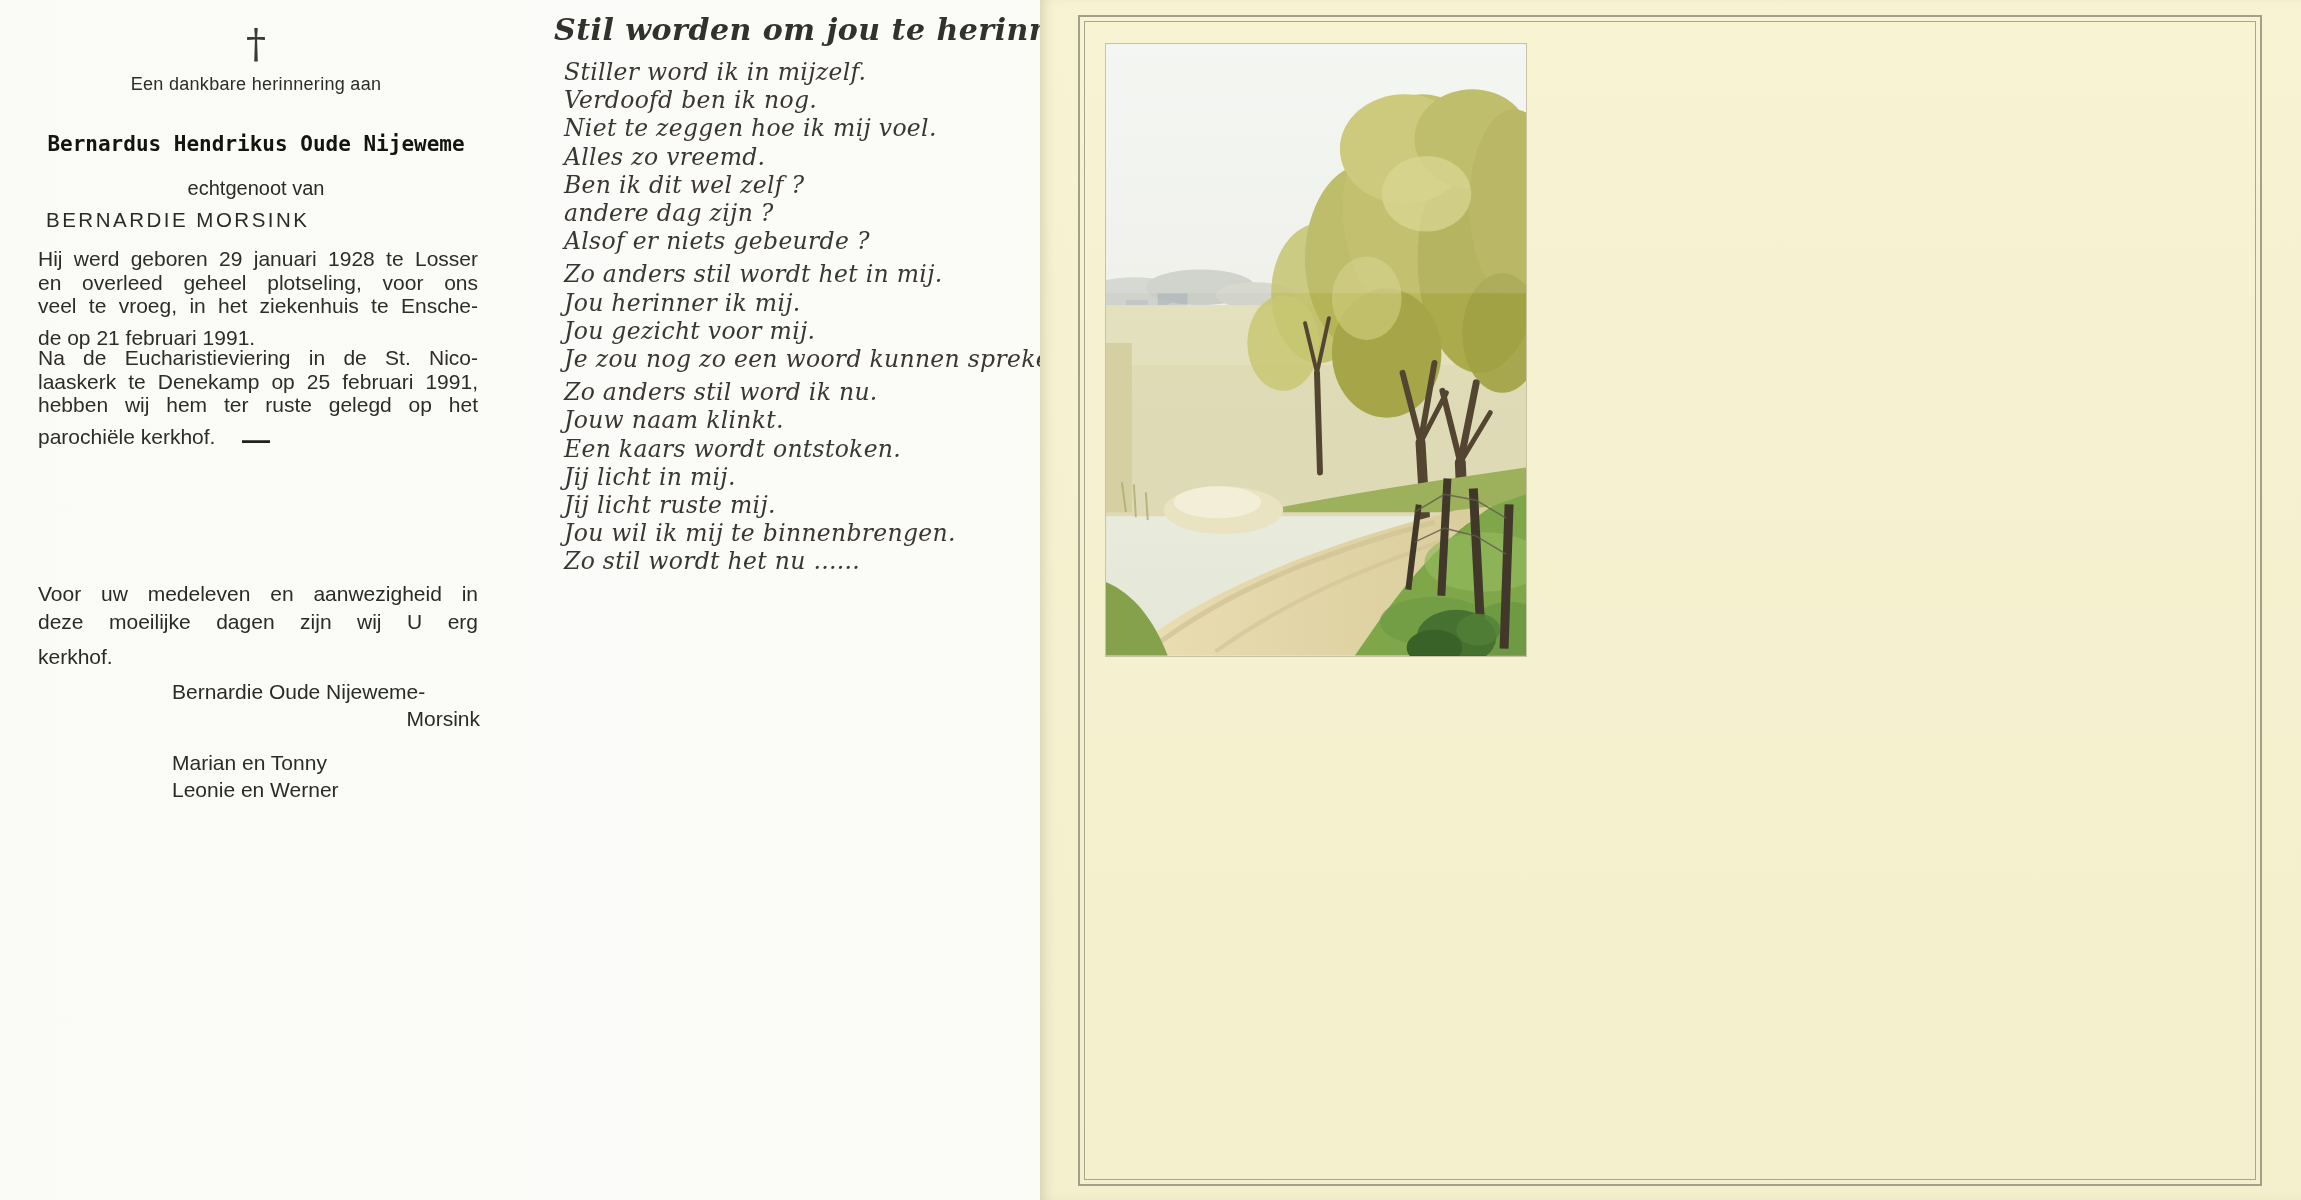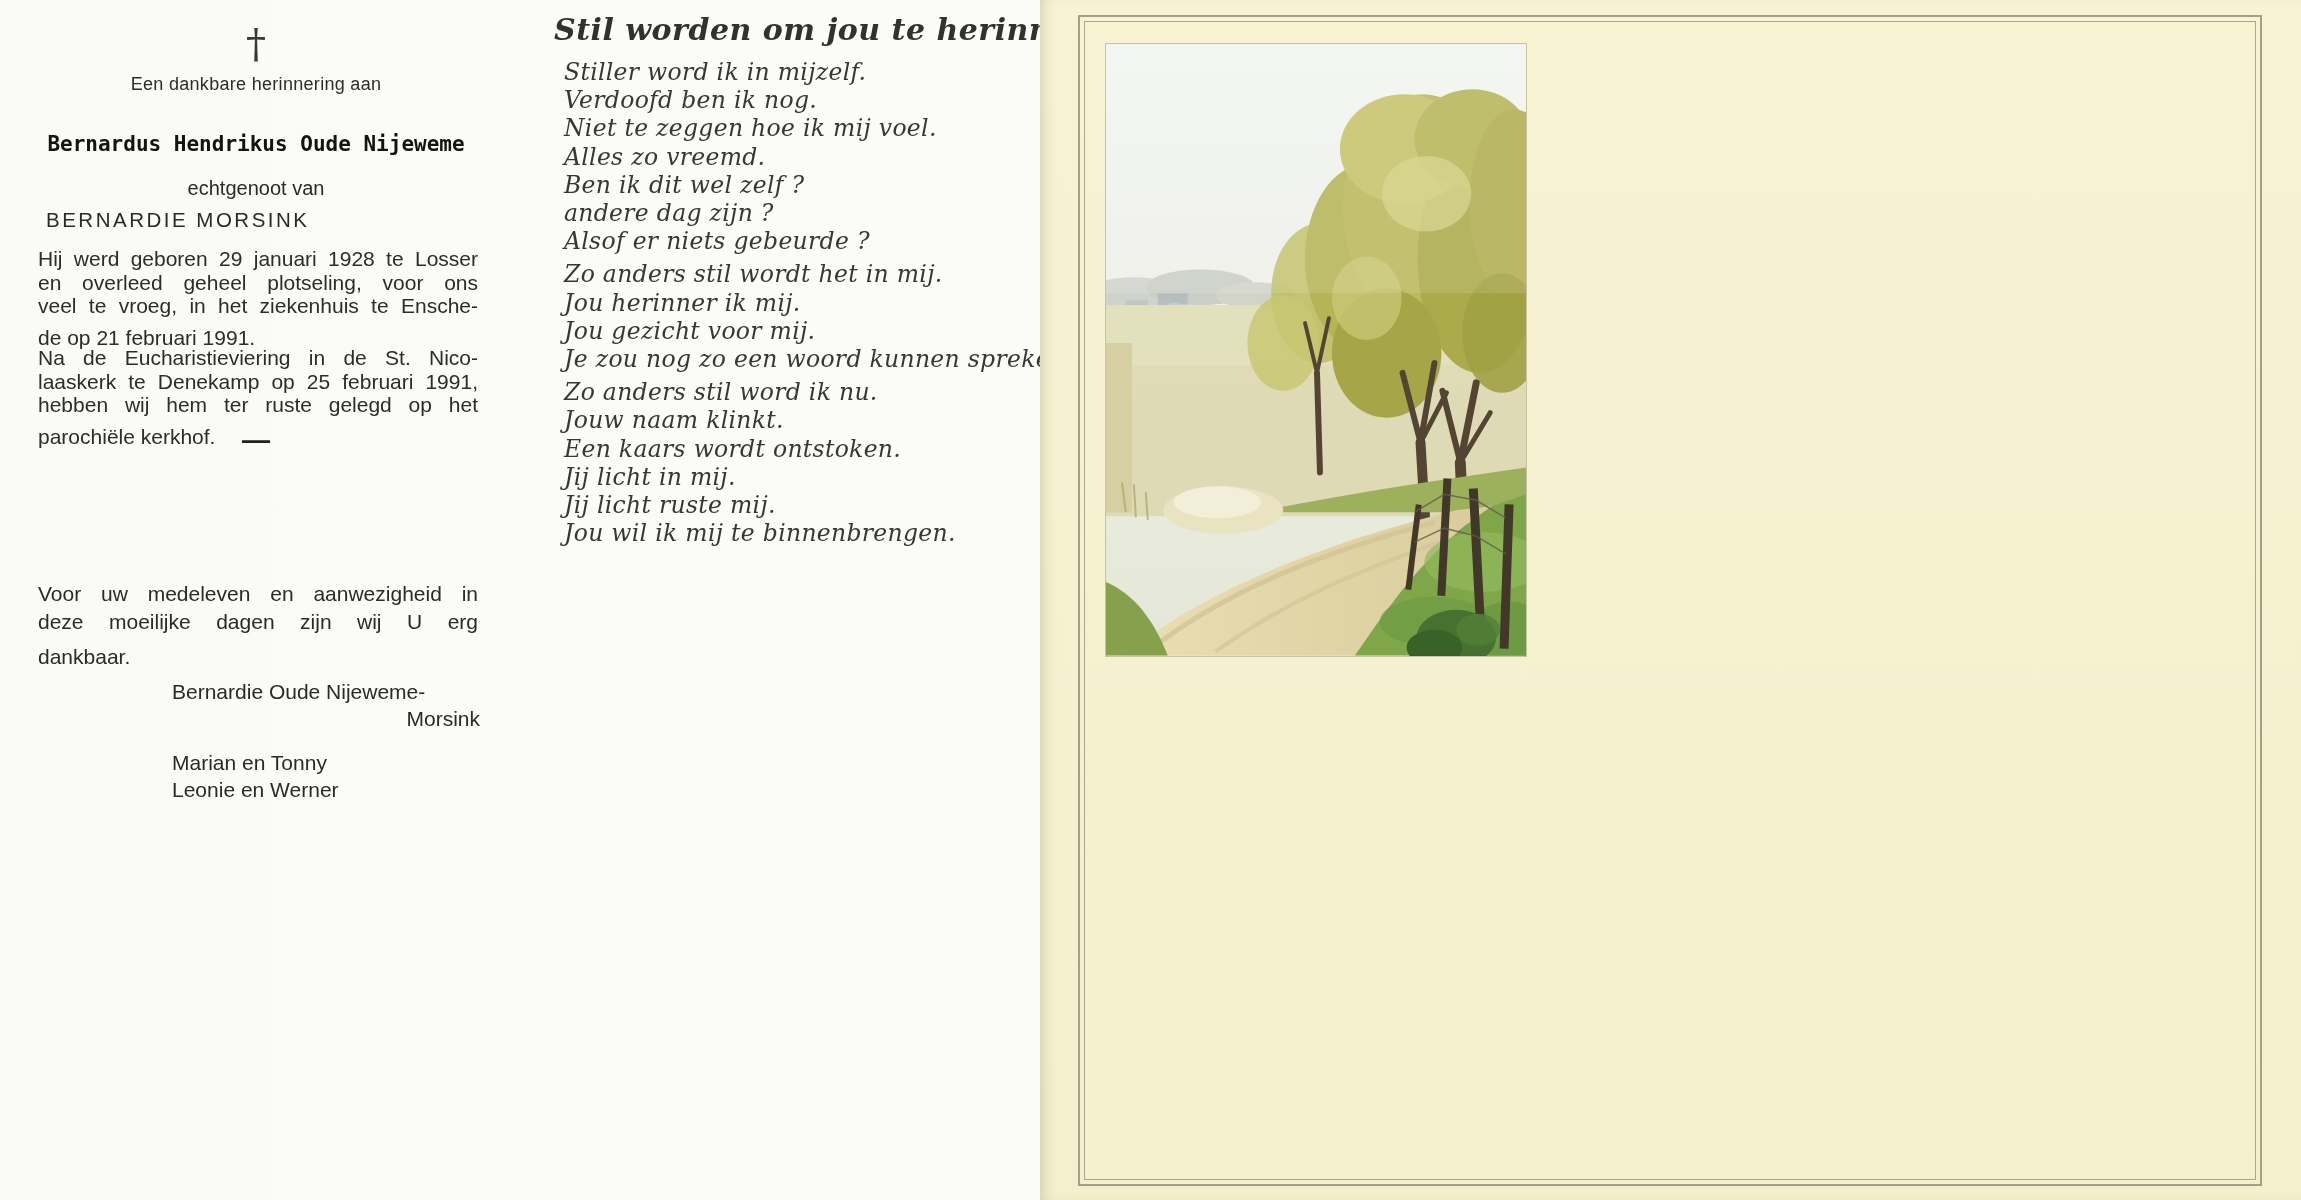--- a/index.html
+++ b/index.html
@@ -79,21 +79,21 @@
     <div class="bio bio-2">
         <div class="bio-line">Na de Eucharistieviering in de St. Nico-</div>
         <div class="bio-line">laaskerk te Denekamp op 25 februari 1991,</div>
         <div class="bio-line">hebben wij hem ter ruste gelegd op het</div>
         <div class="bio-line">parochiële kerkhof.</div>
       </div>
     <div class="divider">—</div>
     <div class="thanks">
         <div class="bio-line">Voor uw medeleven en aanwezigheid in</div>
         <div class="bio-line">deze moeilijke dagen zijn wij U erg</div>
-        <div class="bio-line">dankbaar.</div>
+        <div class="bio-line">kerkhof.</div>
       </div>
     <div class="signatures">
         <div class="sig-line">Bernardie Oude Nijeweme-</div>
         <div class="sig-line">Morsink</div>
         <div class="sig-line">Marian en Tonny</div>
         <div class="sig-line">Leonie en Werner</div>
       </div>
   </section>
 
   <section class="panel panel-middle">
@@ -114,20 +114,21 @@
           <div class="poem-line">Jou gezicht voor mij.</div>
           <div class="poem-line">Je zou nog zo een woord kunnen spreken.</div>
         </div>
         <div class="stanza">
           <div class="poem-line">Zo anders stil word ik nu.</div>
           <div class="poem-line">Jouw naam klinkt.</div>
           <div class="poem-line">Een kaars wordt ontstoken.</div>
           <div class="poem-line">Jij licht in mij.</div>
           <div class="poem-line">Jij licht ruste mij.</div>
           <div class="poem-line">Jou wil ik mij te binnenbrengen.</div>
+          <div class="poem-line">Zo stil wordt het nu ......</div>
         </div>
       </div>
   </section>
 
   <section class="panel panel-right">
     <div class="frame-outer">
       <div class="frame-inner">
         <div class="photo">
           <svg viewBox="0 0 422 614" xmlns="http://www.w3.org/2000/svg">
             <defs>

